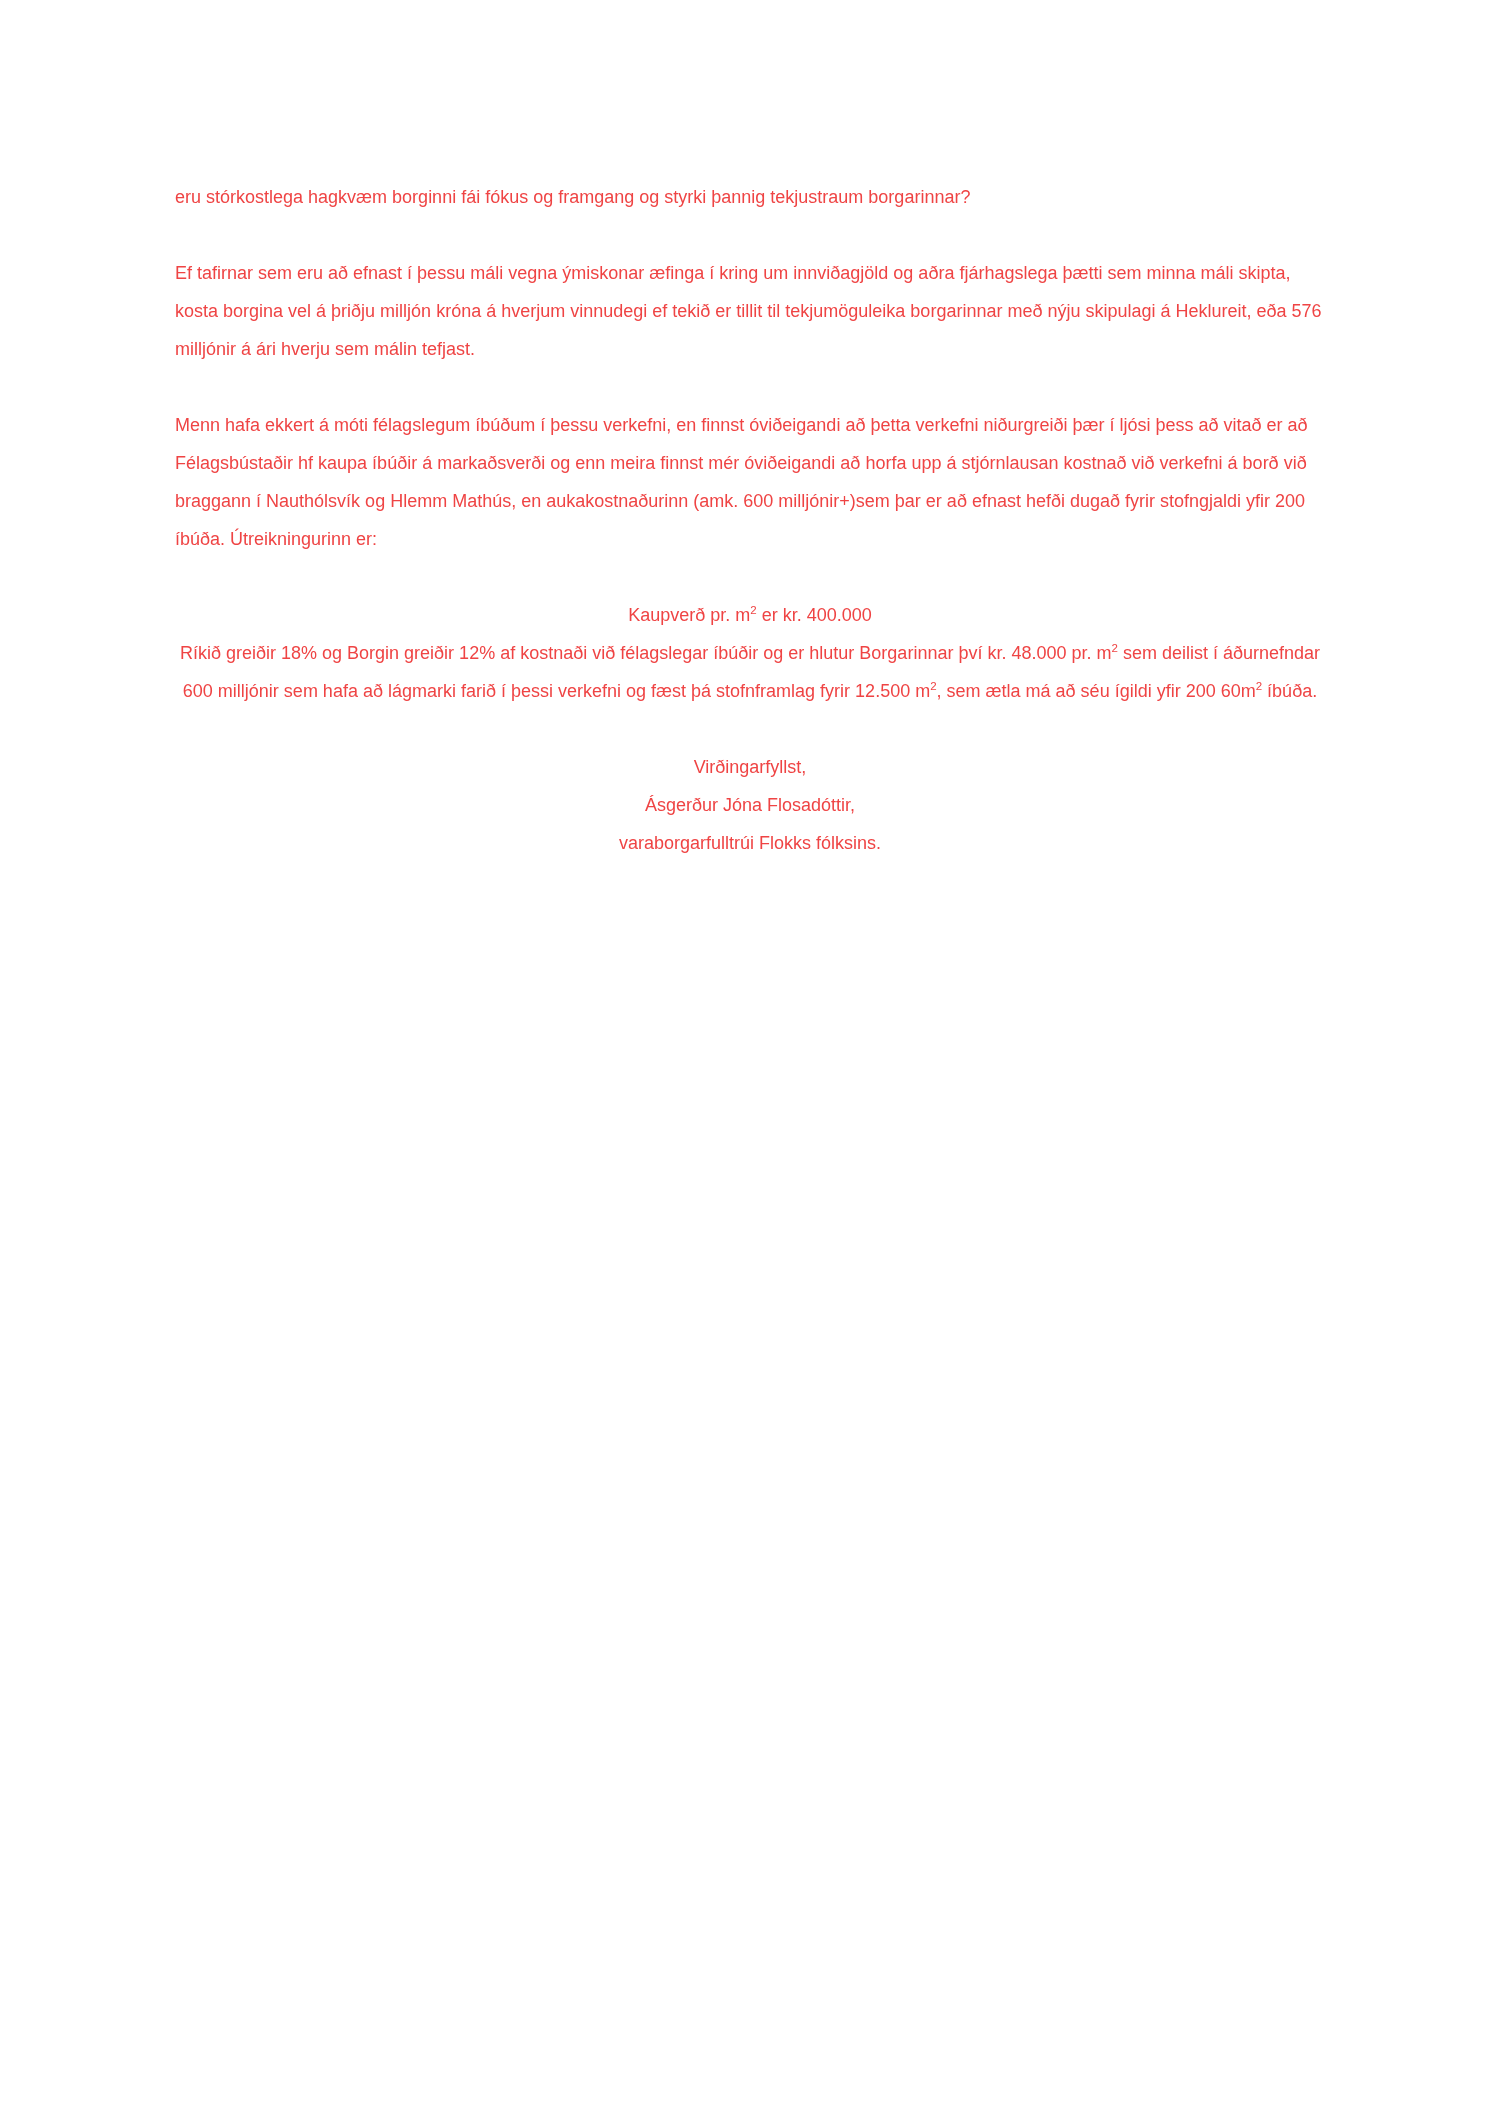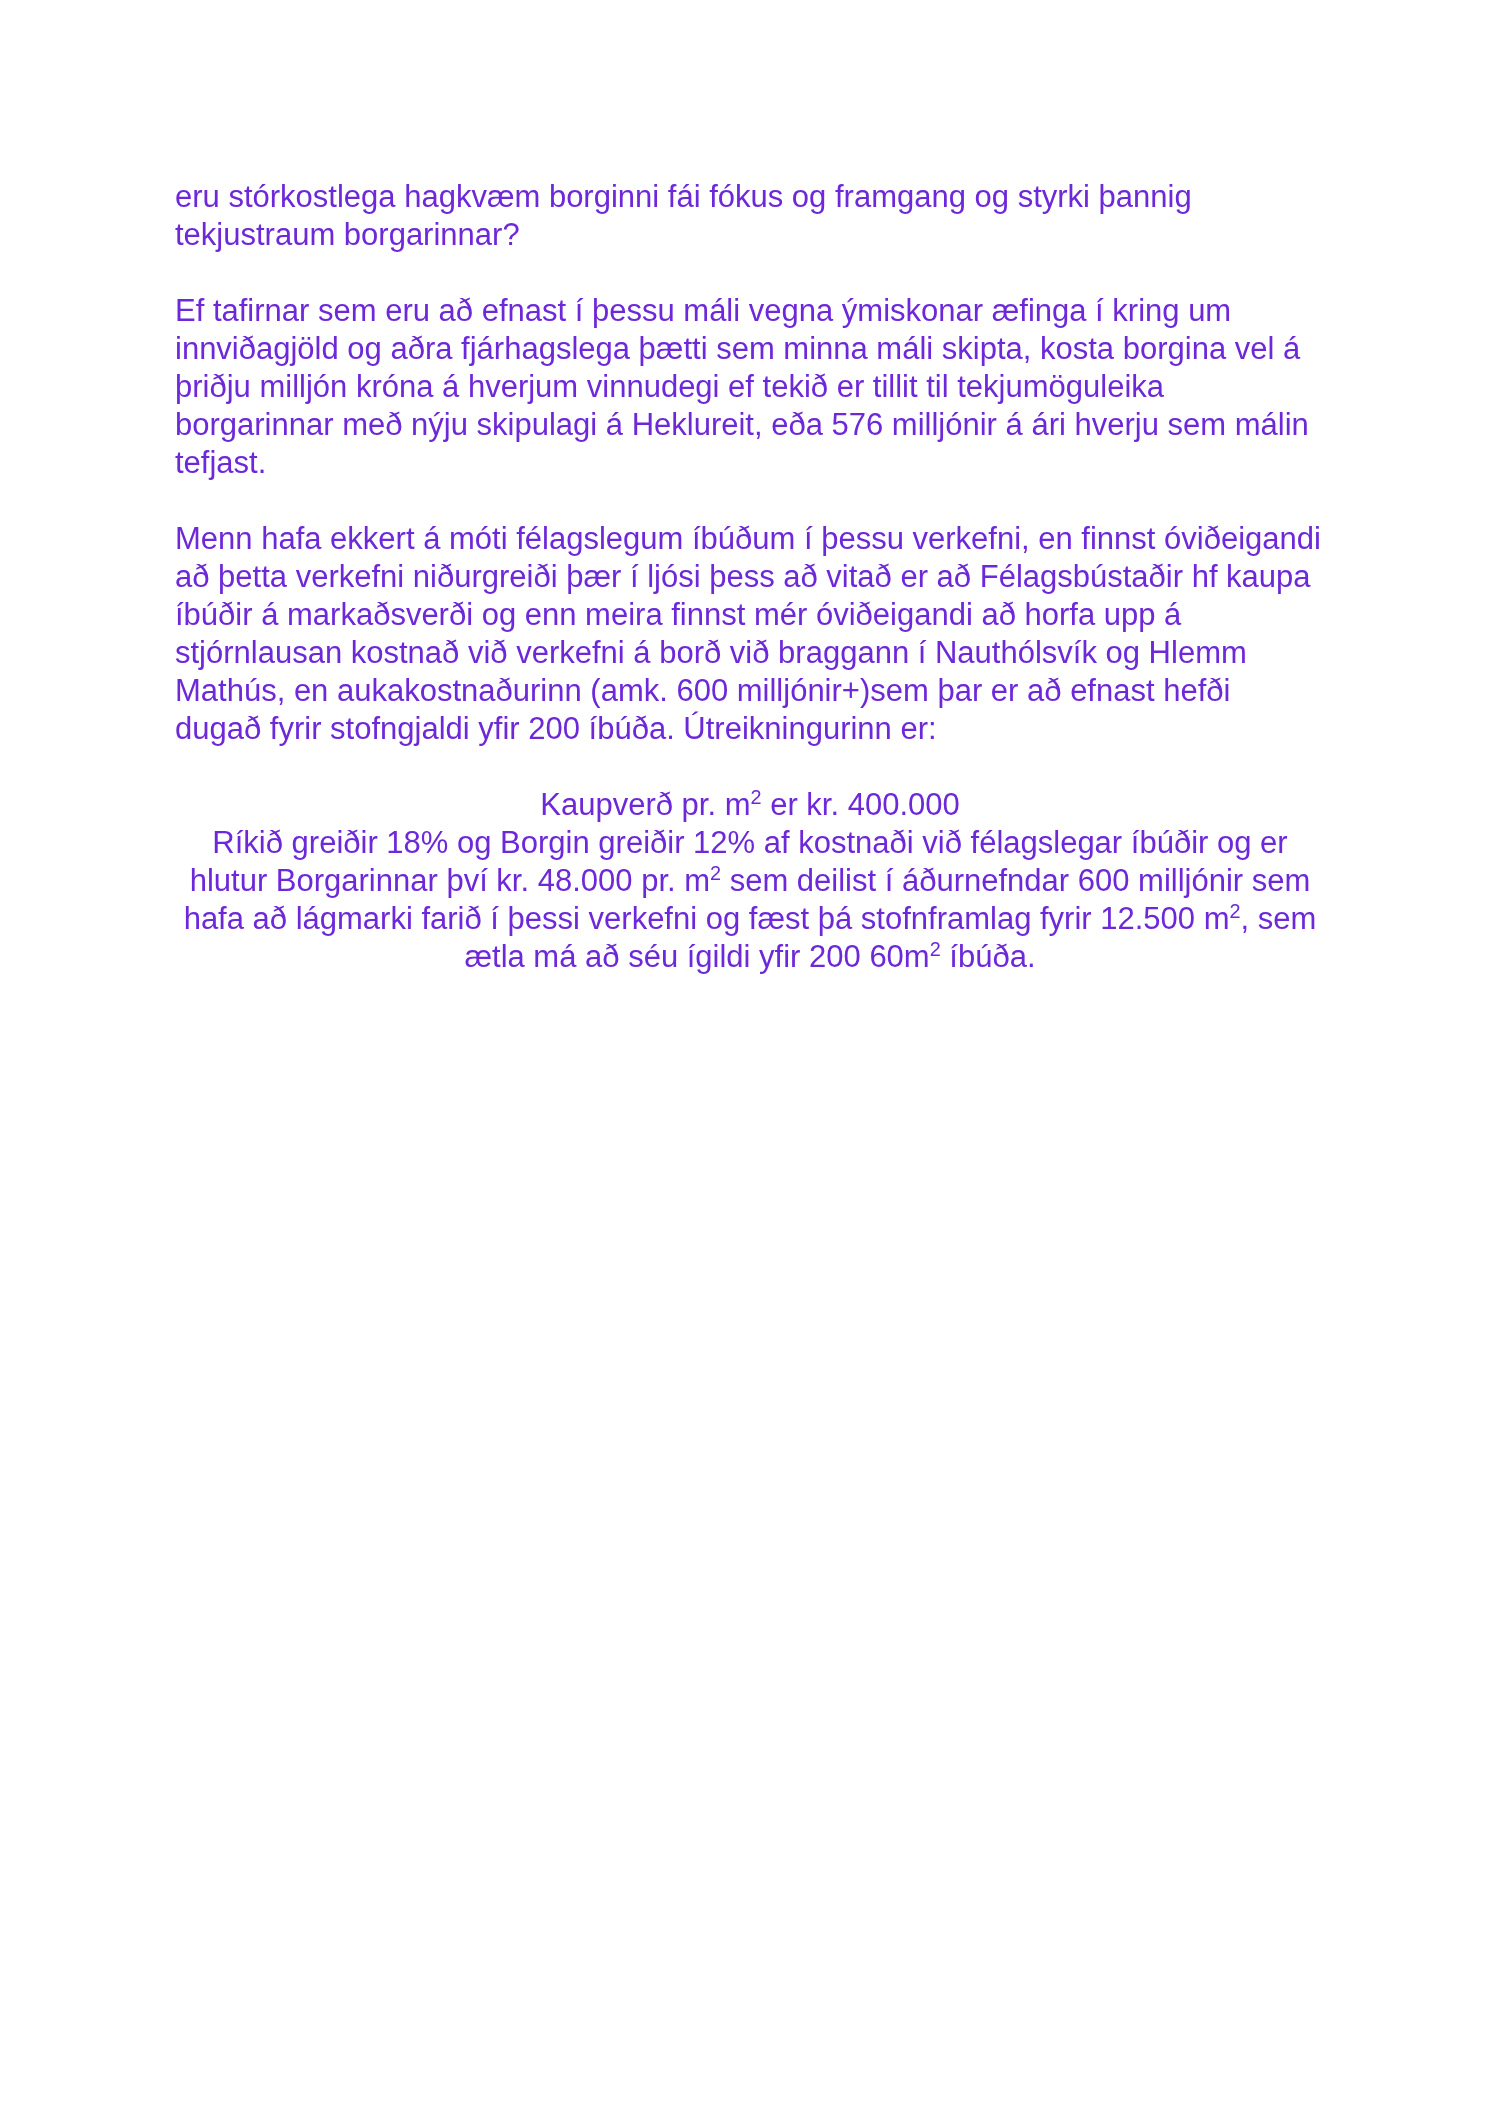--- a/index.html
+++ b/index.html
@@ -16,23 +16,23 @@
   }
   .page {
     position: relative;
     width: 1500px;
     height: 2122px;
     background: #ffffff;
     box-sizing: border-box;
     padding: 178px 175px 0 175px;
   }
   .doc-body {
-    font-size: 31px;
+    font-size: 18px;
     line-height: 38px;
-    color: #6d28d9;
+    color: #ef4444;
     max-width: 1155px;
   }
   .para {
     margin: 0 0 38px 0;
   }
   .para:last-child {
     margin-bottom: 0;
   }
   .tight-line {
     margin: 0;
@@ -62,15 +62,20 @@
 
     <p class="para">Menn hafa ekkert á móti félagslegum íbúðum í þessu verkefni, en finnst óviðeigandi að þetta verkefni niðurgreiði þær í ljósi þess að vitað er að Félagsbústaðir hf kaupa íbúðir á markaðsverði og enn meira finnst mér óviðeigandi að horfa upp á stjórnlausan kostnað við verkefni á borð við braggann í Nauthólsvík og Hlemm Mathús, en aukakostnaðurinn (amk. 600 milljónir+)sem þar er að efnast hefði dugað fyrir stofngjaldi yfir 200 íbúða. Útreikningurinn er:</p>
 
     <div>
       <p class="tight-line"><span>Kaupverð pr. m</span><sup>2</sup><span> er kr. 400.000</span></p>
       <p class="tight-line"><span>Ríkið greiðir 18% og Borgin greiðir 12% af kostnaði við félagslegar íbúðir og er hlutur Borgarinnar því kr. 48.000 pr. m</span><sup>2</sup><span> sem deilist í áðurnefndar 600 milljónir sem hafa að lágmarki farið í þessi verkefni og fæst þá stofnframlag fyrir 12.500 m</span><sup>2</sup><span>, sem ætla má að séu ígildi yfir 200 60m</span><sup>2</sup><span> íbúða.</span></p>
     </div>
 
     <div class="block-gap"></div>
 
+    <div class="sig">
+      <p class="tight-line">Virðingarfyllst,</p>
+      <p class="tight-line">Ásgerður Jóna Flosadóttir,</p>
+      <p class="tight-line">varaborgarfulltrúi Flokks fólksins.</p>
+    </div>
 
   </div>
 </div>
 
 </body></html>

